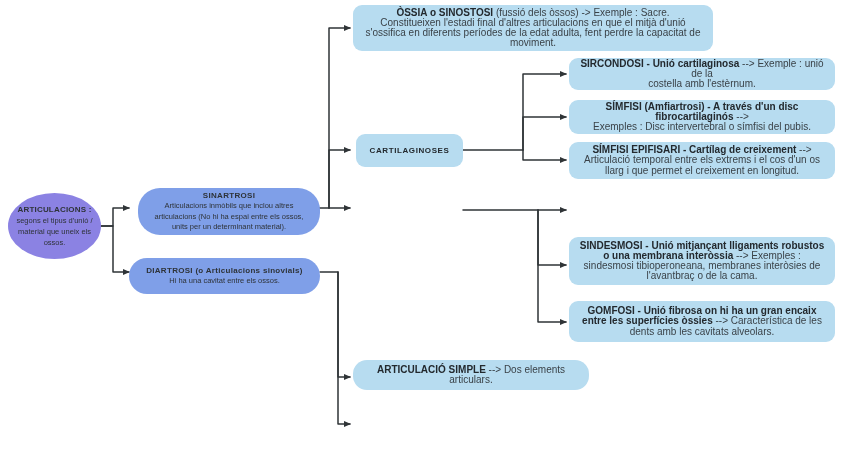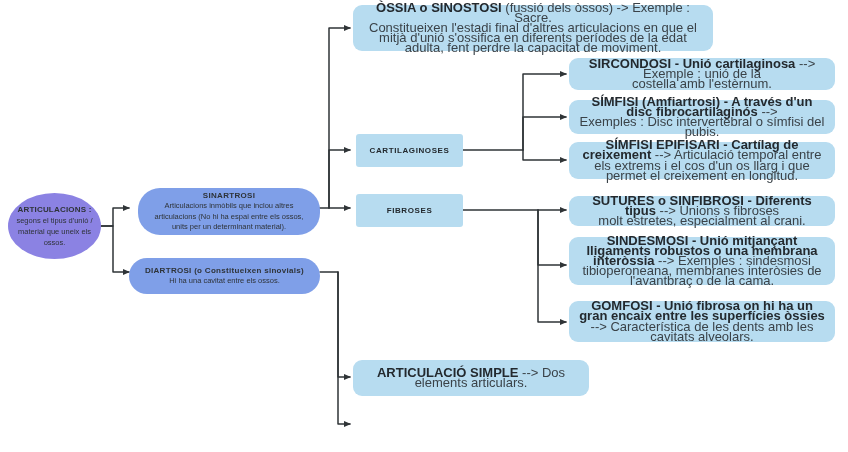--- a/index.html
+++ b/index.html
@@ -35,31 +35,31 @@
     line-height:10.5px;
     padding:4px 10px;
     color:#2e3338;
   }
   .mid b{font-size:8px;letter-spacing:.3px;}
 
   
   .leaf{
     background:#b7dcf0;
     border-radius:9px;
-    font-size:13px;
+    font-size:10px;
     line-height:10.2px;
     padding:5px 10px;
     color:#3a4248;
   }
   .leaf b{color:#23292e;}
 
   
   .cat{
     background:#b7dcf0;
-    border-radius:3px;
+    border-radius:9px;
     font-size:8px;
     font-weight:bold;
     letter-spacing:.6px;
     color:#23292e;
   }
 </style>
 </head>
 <body>
 
 <div id="canvas">
@@ -101,39 +101,36 @@
 
   <div class="node mid" style="left:138px;top:188px;width:182px;height:47px;">
     <div>
       <b>SINARTROSI</b><br>
       <span>Articulacions inmòbils que inclou altres articulacions (No hi ha espai entre els ossos, units per un determinant material).</span>
     </div>
   </div>
 
   <div class="node mid" style="left:129px;top:258px;width:191px;height:36px;">
     <div>
-      <b>DIARTROSI (o Constitueixen sinovials)</b><br>
+      <b>DIARTROSI (o Articulacions sinovials)</b><br>
       <span>Hi ha una cavitat entre els ossos.</span>
     </div>
   </div>
 
   <div class="node leaf" style="left:353px;top:5px;width:360px;height:46px;">
     <div>
       <b>ÒSSIA o SINOSTOSI</b><span> (fussió dels òssos) -&gt; Exemple : Sacre.</span><br>
       <span>Constitueixen l'estadi final d'altres articulacions en que el mitjà d'unió s'ossifica en diferents períodes de la edat adulta, fent perdre la capacitat de moviment.</span>
     </div>
   </div>
 
   <div class="node cat" style="left:356px;top:134px;width:107px;height:33px;">
     <span>CARTILAGINOSES</span>
   </div>
 
-  <div class="node cat" style="left:356px;top:194px;width:107px;height:33px;">
-    <span>FIBROSES</span>
-  </div>
 
   <div class="node leaf" style="left:569px;top:58px;width:266px;height:32px;">
     <div>
       <b>SIRCONDOSI - Unió cartilaginosa</b><span> --&gt; Exemple : unió de la</span><br>
       <span>costella amb l'estèrnum.</span>
     </div>
   </div>
 
   <div class="node leaf" style="left:569px;top:100px;width:266px;height:34px;justify-content:center;">
     <div>
@@ -142,41 +139,35 @@
     </div>
   </div>
 
   <div class="node leaf" style="left:569px;top:142px;width:266px;height:37px;">
     <div>
       <b>SÍMFISI EPIFISARI - Cartílag de creixement</b><span> --&gt; Articulació</span>
       <span>temporal entre els extrems i el cos d'un os llarg i que permet el creixement en longitud.</span>
     </div>
   </div>
 
-  <div class="node leaf" style="left:569px;top:196px;width:266px;height:30px;">
-    <div>
-      <b>SUTURES o SINFIBROSI - Diferents tipus</b><span> --&gt; Unions s fibroses</span><br>
-      <span>molt estretes, especialment al crani.</span>
-    </div>
-  </div>
 
   <div class="node leaf" style="left:569px;top:237px;width:266px;height:48px;">
     <div>
       <b>SINDESMOSI - Unió mitjançant lligaments robustos o una membrana interòssia</b><span> --&gt; Exemples : sindesmosi</span>
       <span>tibioperoneana, membranes interòsies de l'avantbraç o de la cama.</span>
     </div>
   </div>
 
   <div class="node leaf" style="left:569px;top:301px;width:266px;height:41px;">
     <div>
       <b>GOMFOSI - Unió fibrosa on hi ha un gran encaix entre les superfícies òssies</b><span>  --&gt; Característica de les dents amb les</span>
       <span>cavitats alveolars.</span>
     </div>
   </div>
 
-  <div class="node leaf" style="left:353px;top:360px;width:236px;height:36px;">
+  <div class="node leaf" style="left:353px;top:360px;width:236px;height:30px;border-radius:14px;">
     <div>
       <b>ARTICULACIÓ SIMPLE</b><span> --&gt; Dos elements articulars.</span>
     </div>
   </div>
 
 
 </div>
 
 </body></html>

